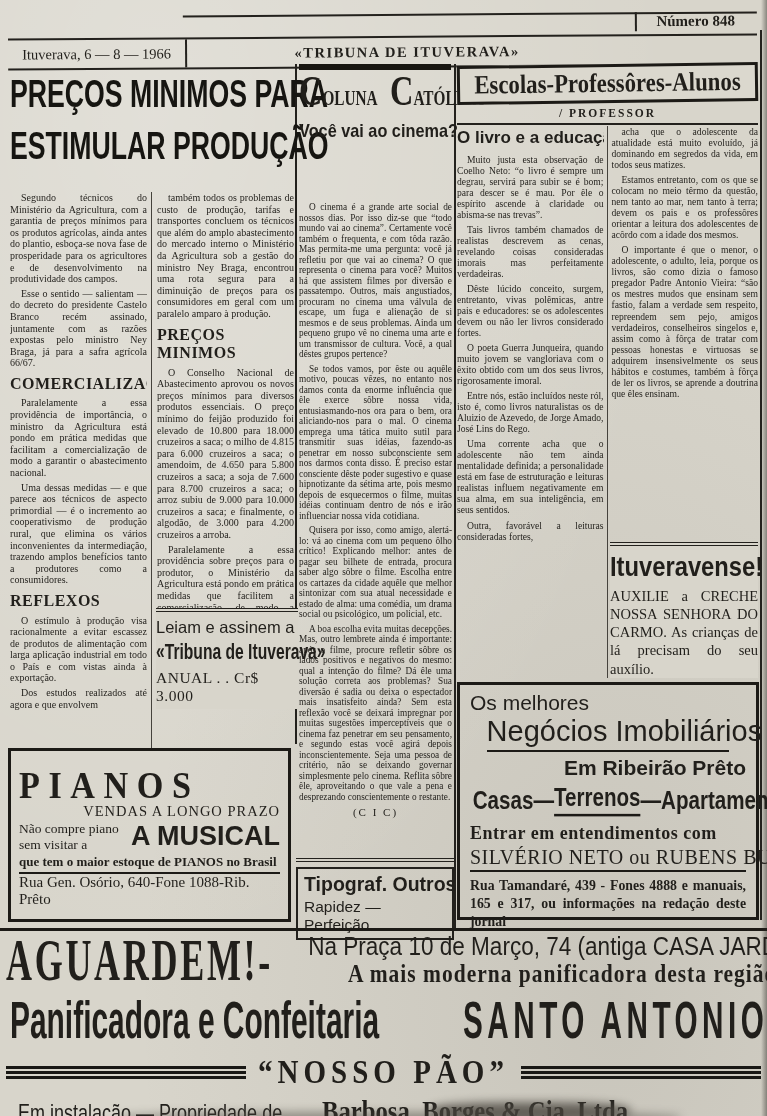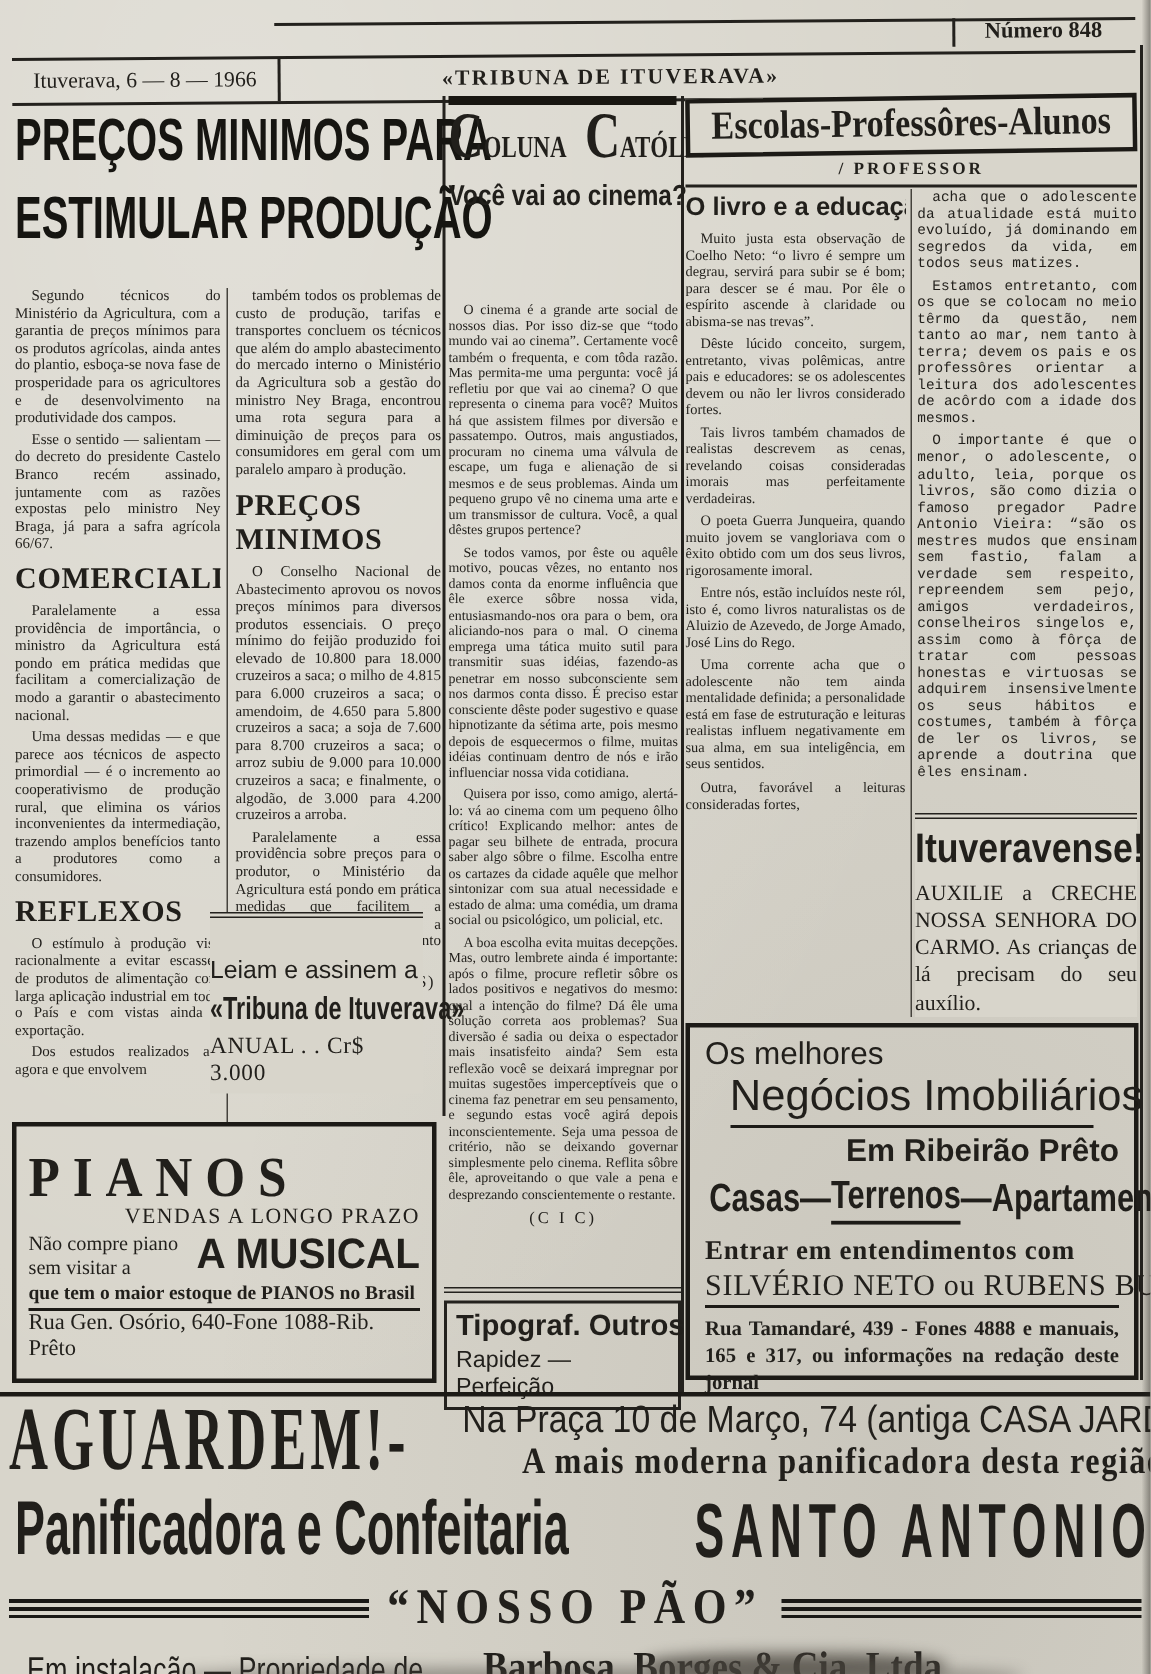--- a/index.html
+++ b/index.html
@@ -24,25 +24,25 @@
   
   .body-txt p{margin:0 0 3px 0;text-align:justify;text-indent:11px;}
   .sec-head{font-family:"Liberation Serif",serif;font-weight:bold;letter-spacing:1px;margin:6px 0 4px 0;}
 
   
   #headline{left:10px;top:66px;width:284px;font-family:"Liberation Sans",sans-serif;font-weight:bold;color:#161511;}
   #headline .hl{white-space:nowrap;font-size:31px;transform:scale(0.86,1.28);transform-origin:0 50%;margin:10px 0 16px 0;letter-spacing:0;}
   #la-cols{left:10px;top:192px;width:284px;height:556px;display:flex;overflow:hidden;}
   .la-col{width:140px;font-size:10px;line-height:1.16;overflow:hidden;}
   .la-col.second{margin-left:4px;padding-left:5px;border-left:1px solid #45423c;}
-  .la-col .sec-head{font-size:20px;letter-spacing:.5px;font-family:Liberation Serif, serif;}
+  .la-col .sec-head{font-size:16px;letter-spacing:.5px;font-family:Liberation Serif, serif;}
   .la-sig{text-align:right;font-size:11px;letter-spacing:1px;padding-right:4px;}
 
   
-  #subscribe{left:140px;top:608px;width:142px;border-top:4px double #23211d;padding-top:24px;text-align:left;background:#d8d5cb;}
+  #subscribe{left:156px;top:608px;width:142px;border-top:4px double #23211d;padding-top:4px;text-align:left;background:#d8d5cb;}
   #subscribe .s1{font-family:"Liberation Sans",sans-serif;font-size:16.5px;margin:2px 0;}
   #subscribe .s2{font-family:"Liberation Sans",sans-serif;font-weight:bold;font-size:17px;transform:scale(.92,1.25);transform-origin:0 50%;white-space:nowrap;margin:6px 0;}
   #subscribe .s3{font-size:15.5px;letter-spacing:.5px;margin:4px 0;}
 
   
   #pianos{left:8px;top:748px;width:283px;height:174px;border:3px solid #1c1a16;padding:16px 8px;box-sizing:border-box;}
   .pianos-title{font-weight:bold;font-size:36px;letter-spacing:9px;transform:scale(.95,1.05);transform-origin:0 50%;white-space:nowrap;line-height:1;}
   .pianos-r1{text-align:right;font-size:14.5px;letter-spacing:1px;margin-top:1px;}
   .pianos-r2{text-align:right;font-size:14.5px;letter-spacing:1px;}
   .pianos-mid{display:flex;align-items:center;margin-top:1px;}
@@ -67,21 +67,21 @@
   #tipograf .t2{font-family:"Liberation Sans",sans-serif;font-size:15.5px;margin-top:2px;}
 
   
   #escolas-banner{left:457px;top:64px;width:301px;}
   .esc-box{border:3px solid #1c1a16;padding:3px 4px;text-align:center;transform:rotate(-0.8deg);background:#dbd8ce;}
   .esc-box .t{font-weight:bold;font-size:24px;white-space:nowrap;transform:scale(.95,1.1);transform-origin:50% 50%;}
   .esc-byline{text-align:center;font-weight:bold;font-size:11.5px;letter-spacing:2px;margin-top:4px;}
   .esc-rule{border-top:2px solid #23211d;margin-top:4px;}
   #esc-cols{left:457px;top:126px;width:301px;height:552px;display:flex;overflow:hidden;}
   .esc-col{width:148px;font-size:9.6px;line-height:1.15;overflow:hidden;}
-  .esc-col.second{margin-left:3px;padding-left:4px;border-left:1px solid #45423c;font-family:Liberation Mono, monospace;}
+  .esc-col.second{margin-left:3px;padding-left:4px;border-left:1px solid #45423c;}
   .esc-col .sec-head{font-family:"Liberation Sans",sans-serif;font-size:17px;letter-spacing:0;margin:2px 0 6px 0;white-space:nowrap;}
   .esc-col p{margin:0 0 4px 0;text-align:justify;text-indent:10px;}
 
   
   #ituveravense{left:610px;top:542px;width:148px;background:#d8d5cb;border-top:4px double #23211d;padding-top:6px;}
   .itu-title{font-family:"Liberation Sans",sans-serif;font-weight:bold;font-size:25px;white-space:nowrap;transform:scale(.95,1.1);transform-origin:0 50%;margin-bottom:6px;}
   .itu-body{font-size:14.5px;line-height:1.25;text-align:justify;}
 
   
   #imob{left:457px;top:682px;width:302px;height:238px;border:3px solid #1c1a16;padding:4px 10px;box-sizing:border-box;}
@@ -207,22 +207,22 @@
       <div class="t">Escolas-Professôres-Alunos</div>
     </div>
     <div class="esc-byline">/ PROFESSOR</div>
     <div class="esc-rule"></div>
   </div>
 
   <div id="esc-cols" class="abs">
     <div class="esc-col">
       <div class="sec-head">O livro e a educação</div>
       <p>Muito justa esta observação de Coelho Neto: “o livro é sempre um degrau, servirá para subir se é bom; para descer se é mau. Por êle o espírito ascende à claridade ou abisma-se nas trevas”.</p>
+      <p>Tais livros também chamados de realistas descrevem as cenas, revelando coisas consideradas imorais mas perfeitamente verdadeiras.</p>
       <p>Dêste lúcido conceito, surgem, entretanto, vivas polêmicas, antre pais e educadores: se os adolescentes devem ou não ler livros considerado fortes.</p>
-      <p>Tais livros também chamados de realistas descrevem as cenas, revelando coisas consideradas imorais mas perfeitamente verdadeiras.</p>
       <p>O poeta Guerra Junqueira, quando muito jovem se vangloriava com o êxito obtido com um dos seus livros, rigorosamente imoral.</p>
       <p>Entre nós, estão incluídos neste ról, isto é, como livros naturalistas os de Aluizio de Azevedo, de Jorge Amado, José Lins do Rego.</p>
       <p>Uma corrente acha que o adolescente não tem ainda mentalidade definida; a personalidade está em fase de estruturação e leituras realistas influem negativamente em sua alma, em sua inteligência, em seus sentidos.</p>
       <p>Outra, favorável a leituras consideradas fortes,</p>
     </div>
     <div class="esc-col second">
       <p>acha que o adolescente da atualidade está muito evoluído, já dominando em segredos da vida, em todos seus matizes.</p>
       <p>Estamos entretanto, com os que se colocam no meio têrmo da questão, nem tanto ao mar, nem tanto à terra; devem os pais e os professôres orientar a leitura dos adolescentes de acôrdo com a idade dos mesmos.</p>
       <p>O importante é que o menor, o adolescente, o adulto, leia, porque os livros, são como dizia o famoso pregador Padre Antonio Vieira: “são os mestres mudos que ensinam sem fastio, falam a verdade sem respeito, repreendem sem pejo, amigos verdadeiros, conselheiros singelos e, assim como à fôrça de tratar com pessoas honestas e virtuosas se adquirem insensivelmente os seus hábitos e costumes, também à fôrça de ler os livros, se aprende a doutrina que êles ensinam.</p>
     </div>

